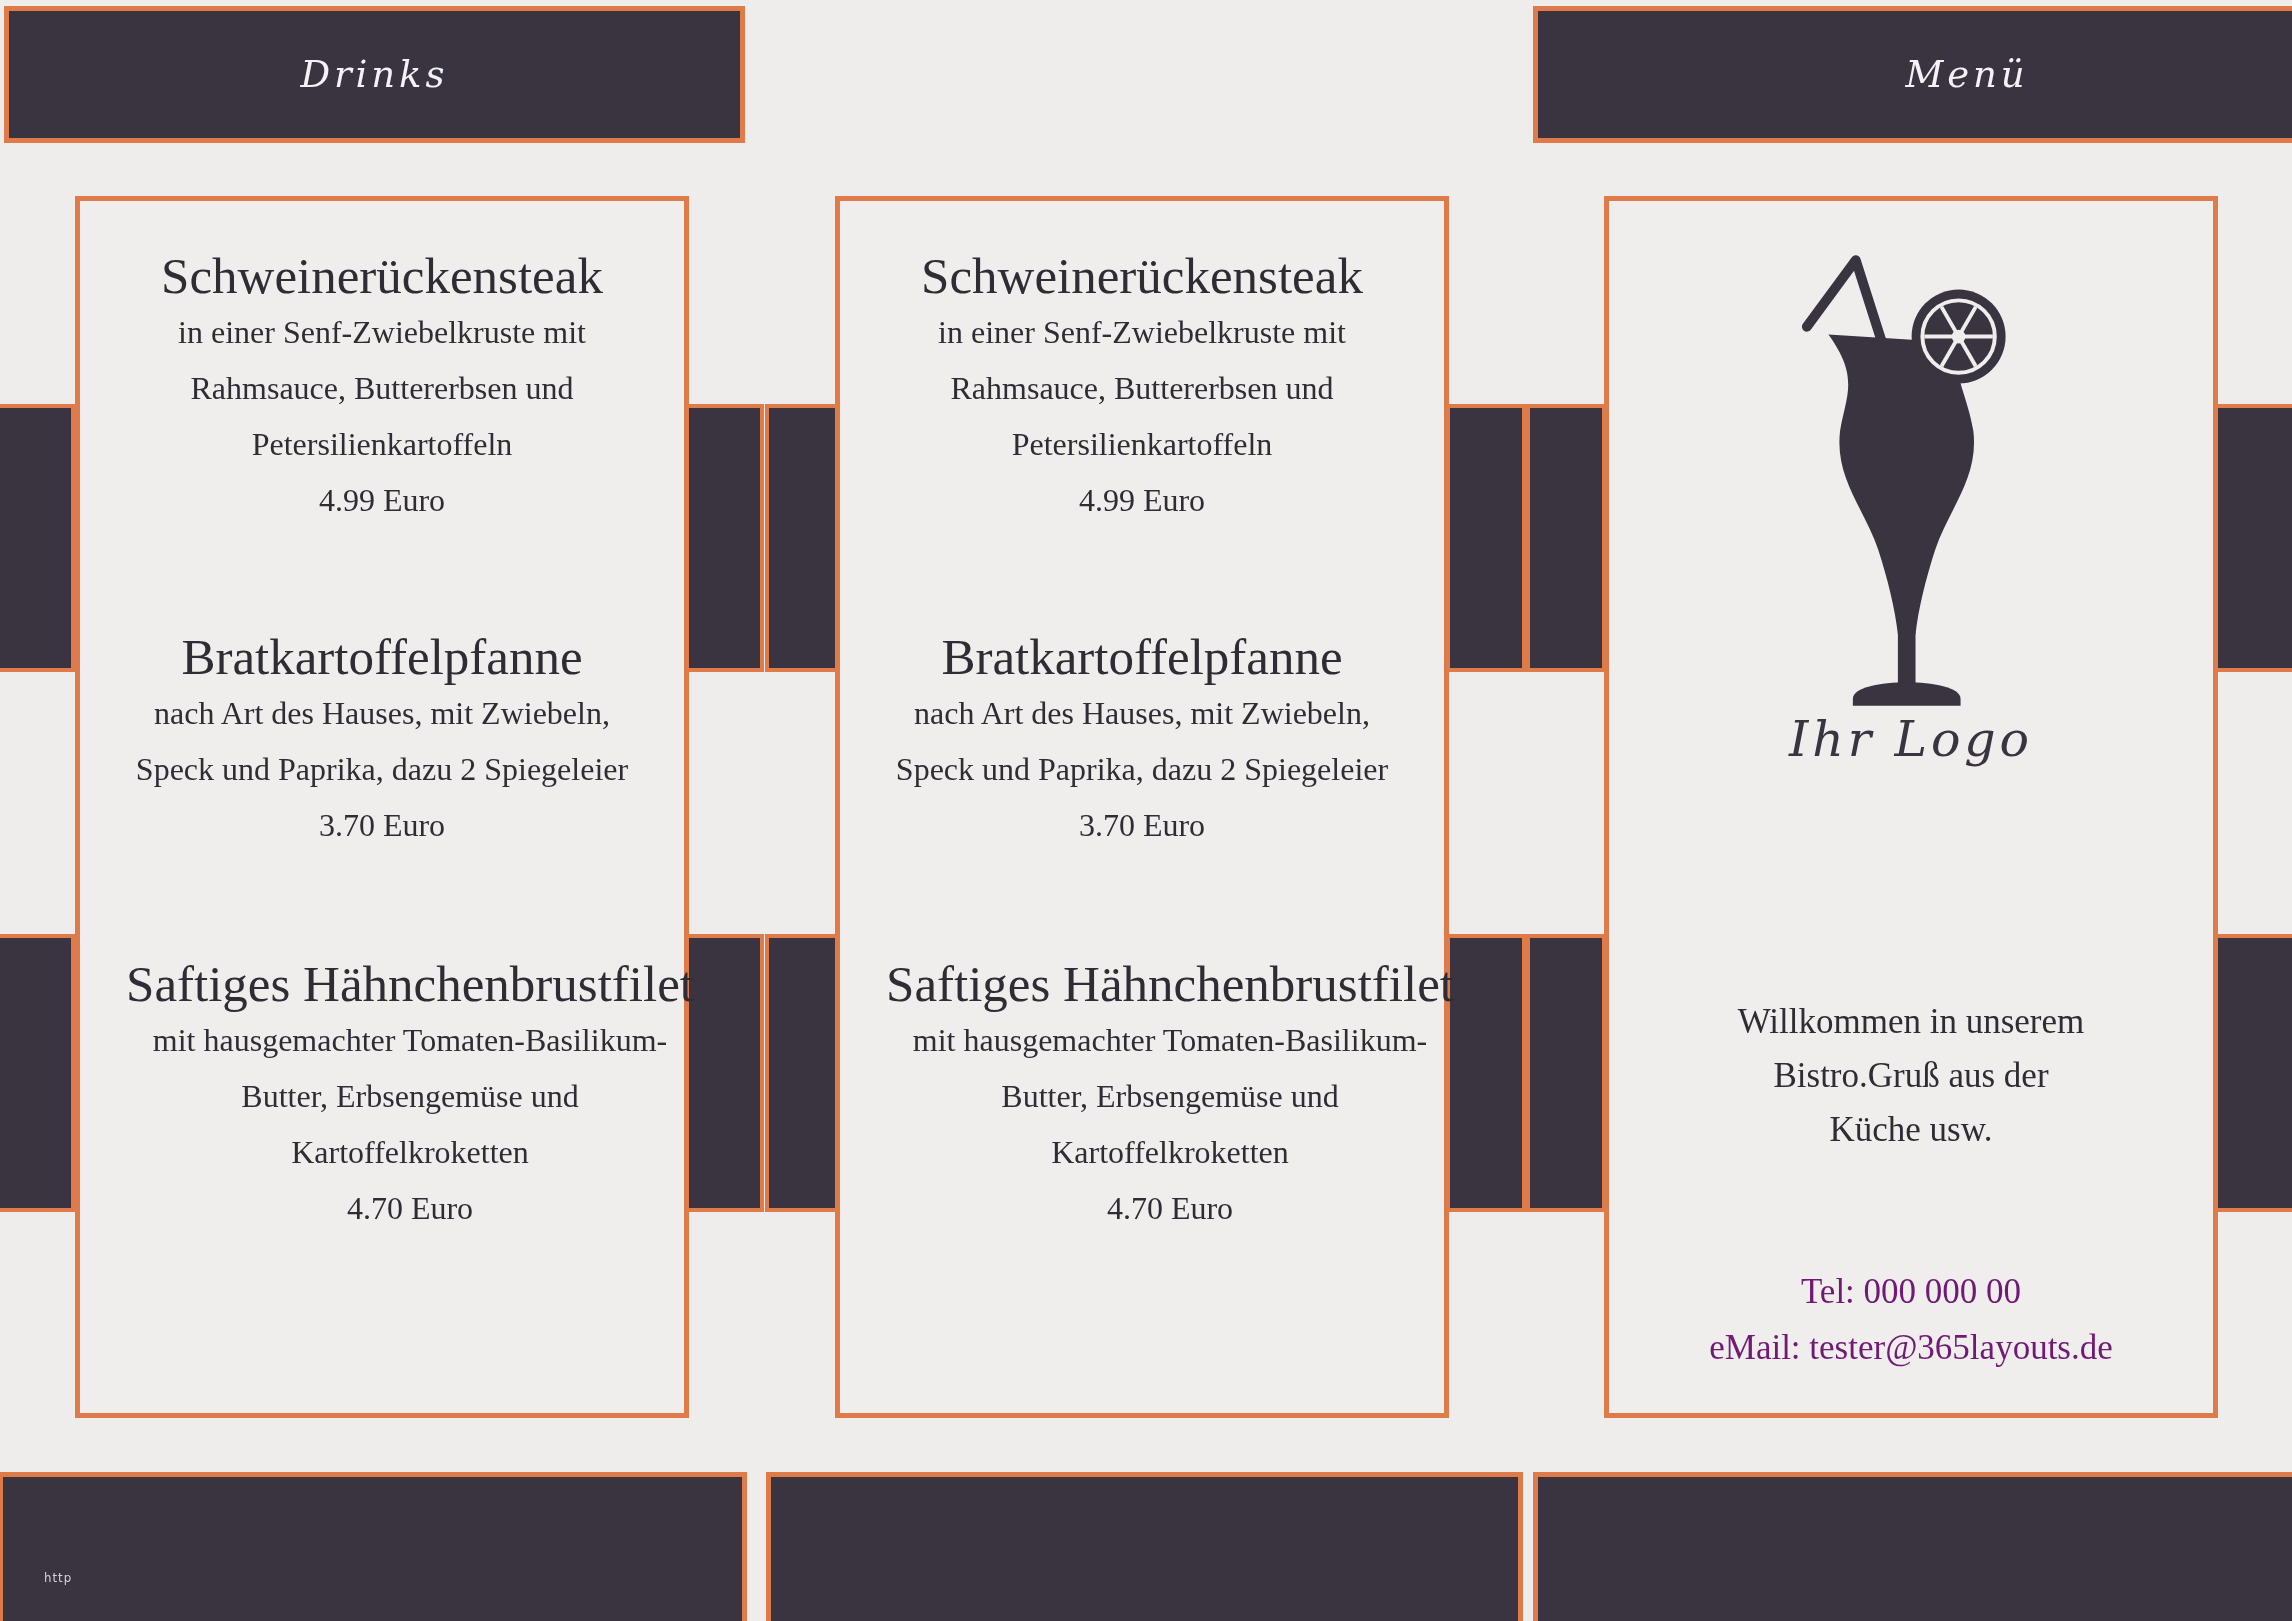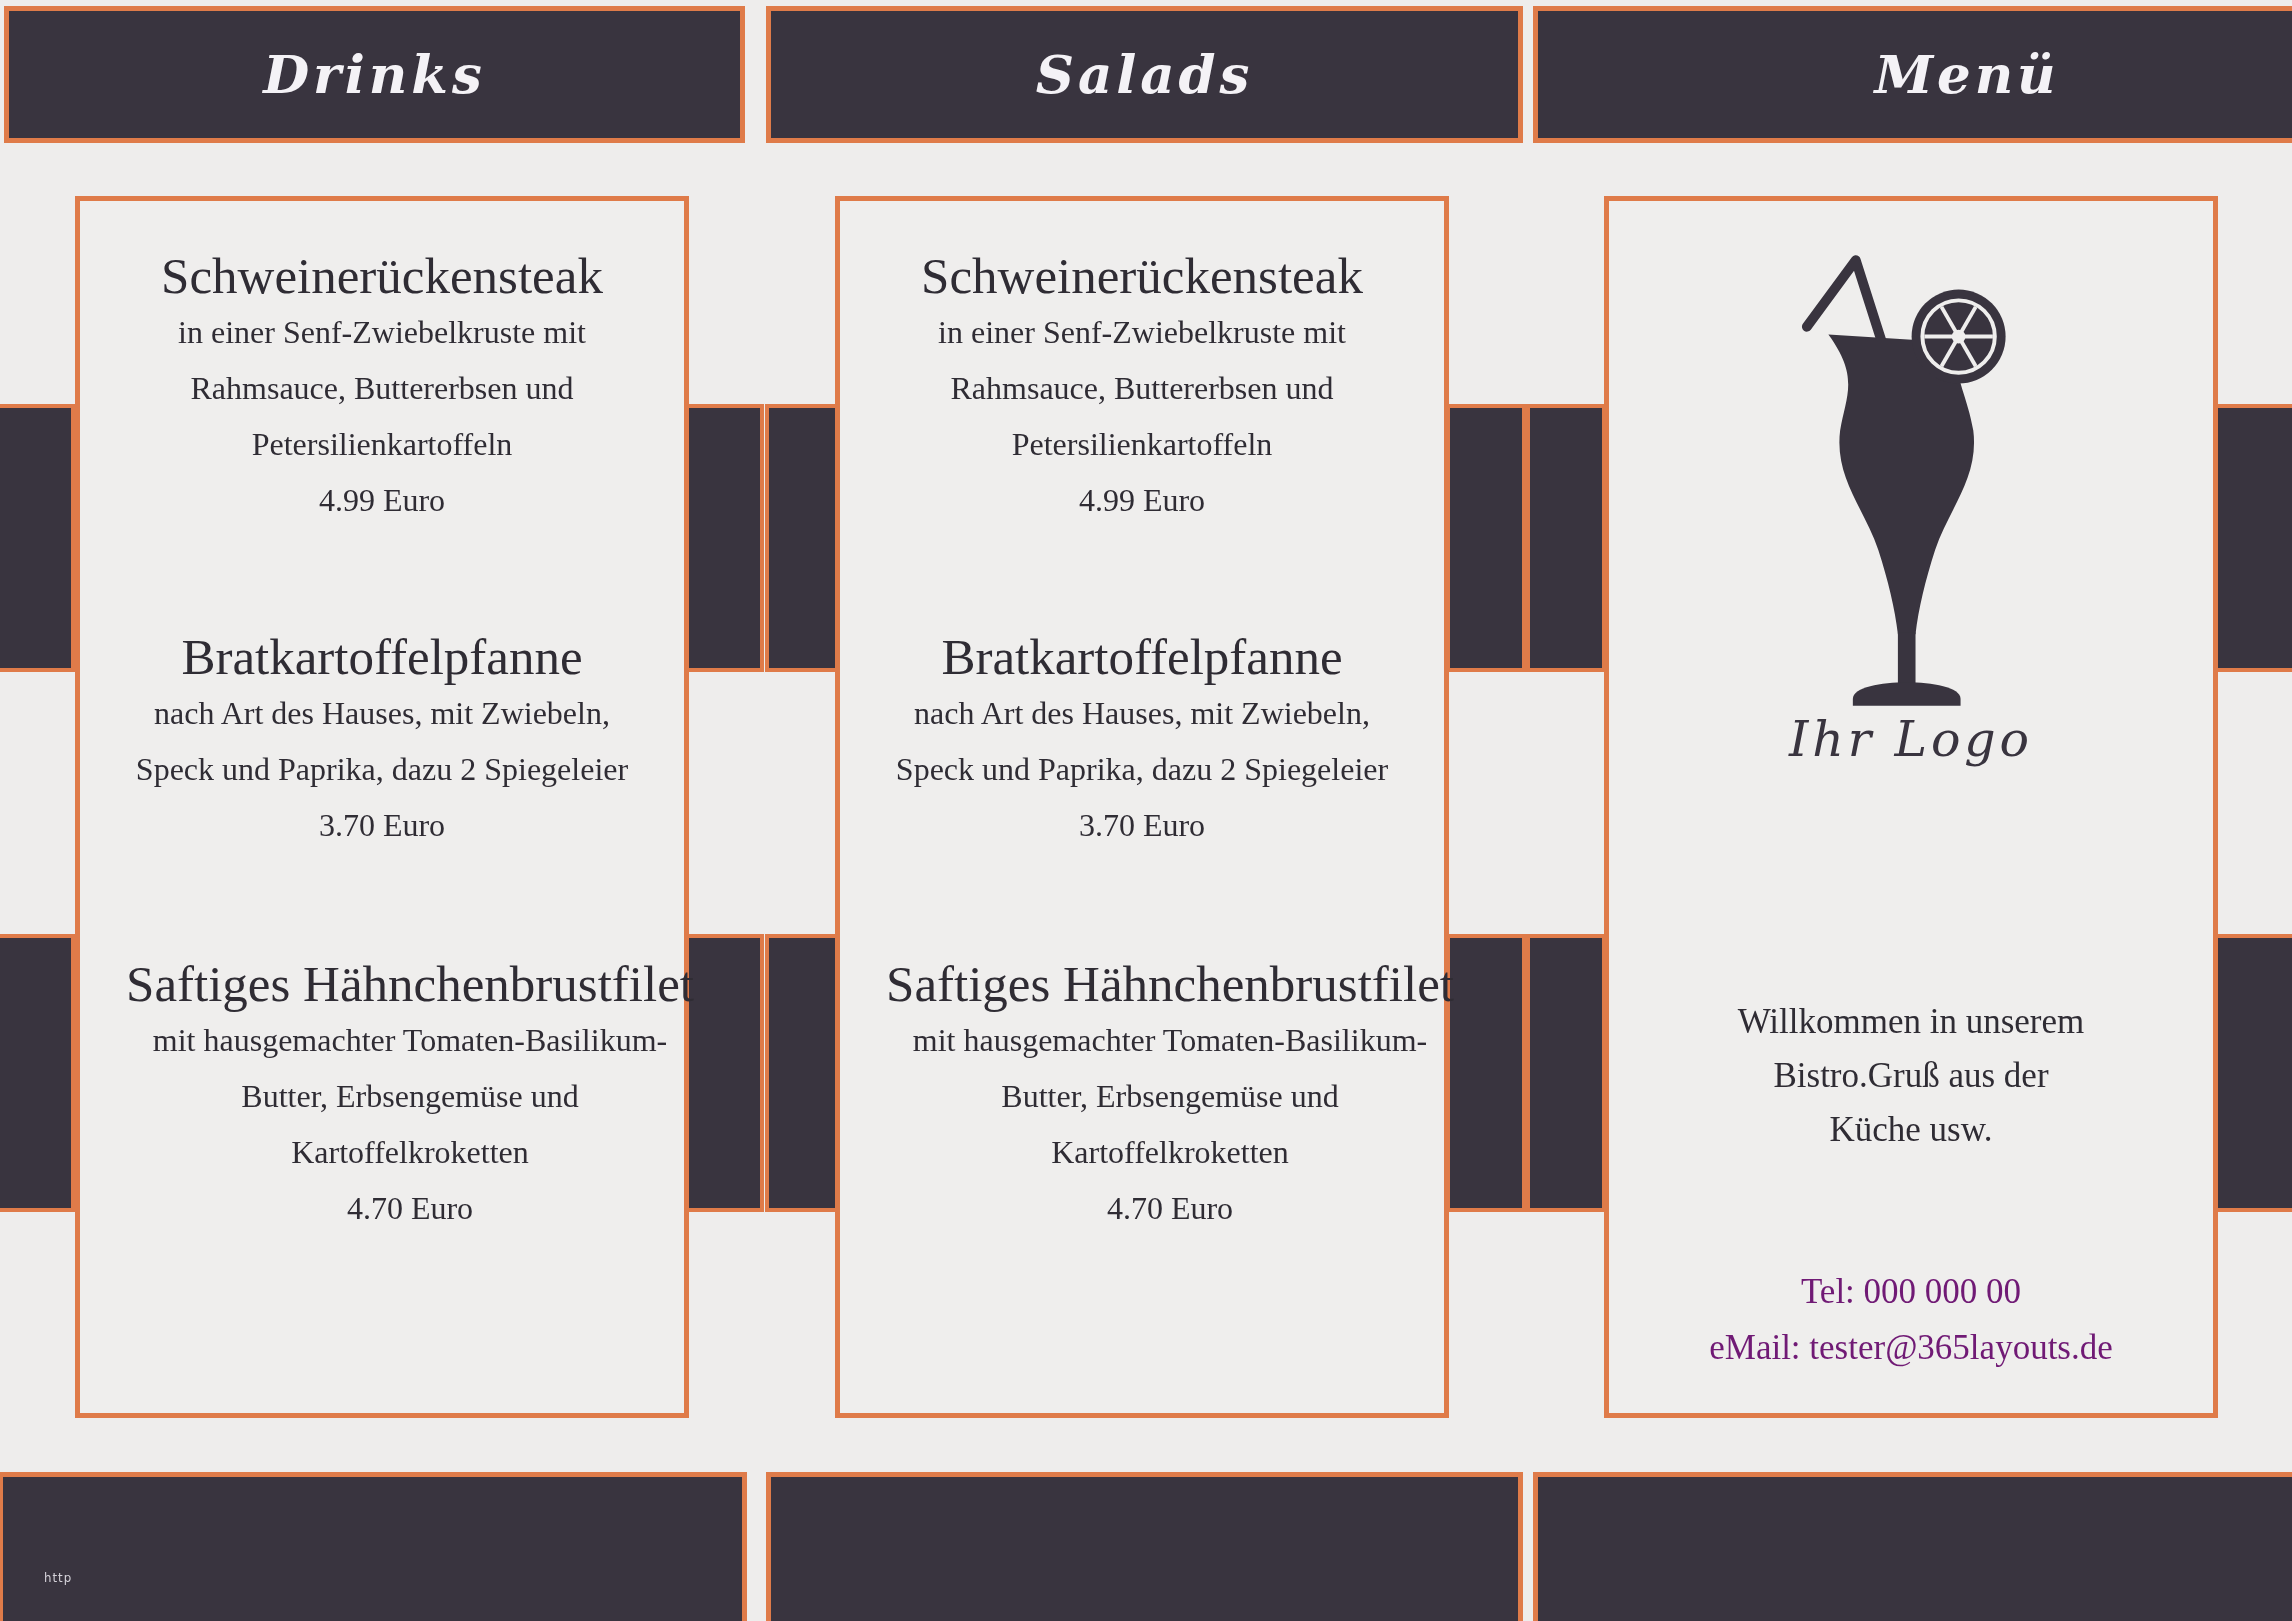--- a/index.html
+++ b/index.html
@@ -11,21 +11,21 @@
   .bar{
     position:absolute;background:#39343f;border:5.9px solid #df7b49;
     box-sizing:border-box;
   }
   .header-bar{top:5.9px;height:137px;display:flex;align-items:center;justify-content:center;}
   .header-left{left:3.9px;width:741px;}
   .header-middle{left:766px;width:757px;}
   .header-right{left:1533px;width:868px;}
   .script-text{
     font-family:"DejaVu Serif",serif;font-style:italic;
-    color:#f4f2f6;font-size:53px;letter-spacing:3.9px;font-weight:700;
+    color:#f4f2f6;font-size:37px;letter-spacing:3.9px;font-weight:400;
   }
   .bottom-bar{top:1472px;height:157px;}
   .bottom-left{left:-2px;width:749px;}
   .bottom-middle{left:766px;width:757px;}
   .bottom-right{left:1533px;width:766px;}
   
   .panel{
     position:absolute;top:196px;height:1222px;width:614px;
     background:#efeeed;border:5.9px solid #df7b49;box-sizing:border-box;
   }
@@ -73,23 +73,20 @@
     letter-spacing:1px;
   }
 </style>
 </head>
 <body>
 
 <div class="stage">
 
   <div class="bar header-bar header-left">
     <span class="script-text">Drinks</span>
-  </div>
-  <div class="bar header-bar header-middle">
-    <span class="script-text">Salads</span>
   </div>
   <div class="bar header-bar header-right">
     <span class="script-text">Menü</span>
   </div>
 
   <div class="decor band-a d-edge-l"></div>
   <div class="decor band-a d-g1a"></div>
   <div class="decor band-a d-g1b"></div>
   <div class="decor band-a d-g2a"></div>
   <div class="decor band-a d-g2b"></div>

